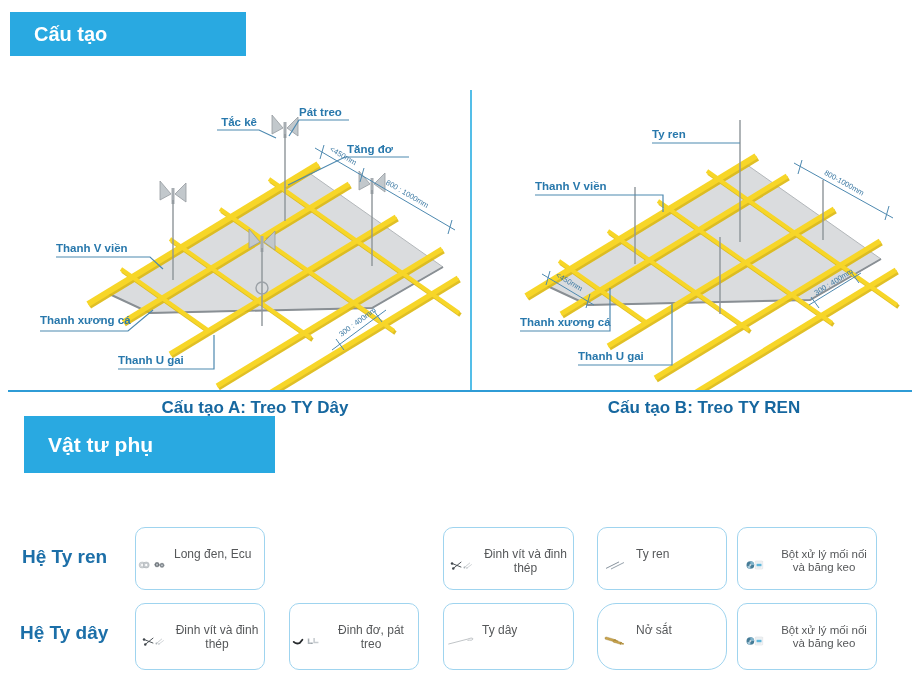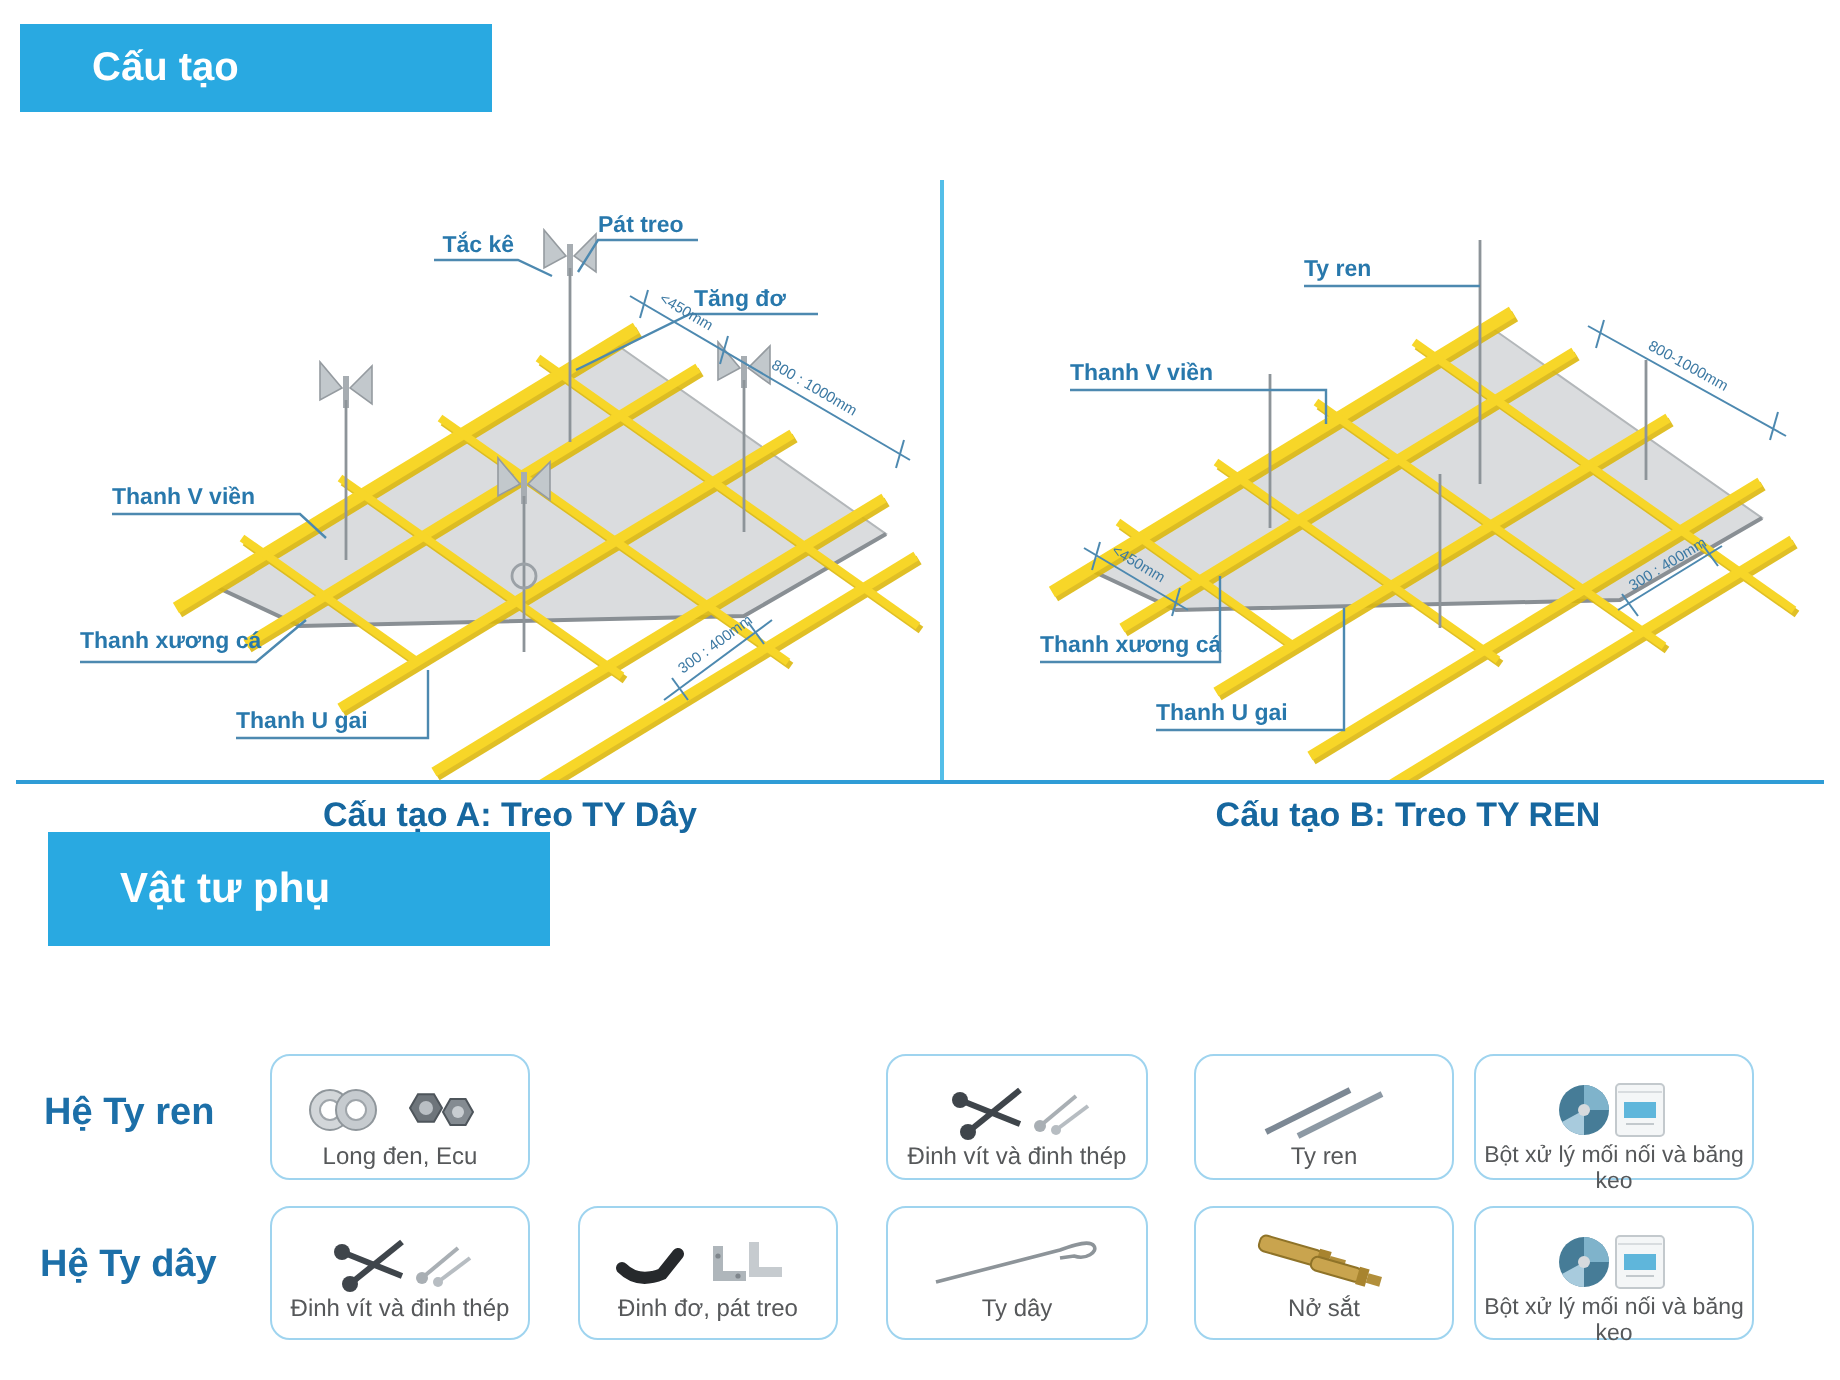--- a/index.html
+++ b/index.html
@@ -1,38 +1,38 @@
 <!DOCTYPE html>
 <html><head>
 <meta charset="utf-8">
 <style>
   html,body{margin:0;padding:0;background:#fff;}
   #page{position:relative;width:920px;height:690px;background:#fff;overflow:hidden;
         font-family:"Liberation Sans",sans-serif;}
   .blue-banner{position:absolute;background:#29A9E1;color:#fff;font-weight:bold;
-               font-size:20px;display:flex;align-items:center;padding-left:36px;box-sizing:border-box;}
+               font-size:20px;display:flex;align-items:center;padding-left:24px;box-sizing:border-box;}
   #banner-structure{left:10px;top:12px;width:236px;height:44px;}
   #banner-materials{left:24px;top:416px;width:251px;height:57px;font-size:21px;}
   #divider-vertical{position:absolute;left:470px;top:90px;width:2px;height:300px;background:#54BEE8;}
   #divider-horizontal{position:absolute;left:8px;top:390px;width:904px;height:2px;background:#2F9CD6;}
   .diagram-svg{position:absolute;top:88px;}
   #diagram-a-svg{left:10px;}
   #diagram-b-svg{left:478px;}
   .caption{position:absolute;top:398px;text-align:center;font-weight:bold;font-size:17px;color:#16679F;}
   #caption-a{left:24px;width:462px;}
   #caption-b{left:484px;width:440px;}
   .callout-text{font-size:11.5px;font-weight:600;fill:#2878AC;}
   .dim-text{font-size:7.5px;fill:#3C79A3;}
   .leader{fill:none;stroke:#4D89B0;stroke-width:1.2;}
   .dimline{stroke:#4D89B0;stroke-width:1;}
   .wire{stroke:#8D9499;stroke-width:1.4;}
   .sys-label{position:absolute;font-size:19px;font-weight:bold;color:#1C6FA8;}
   .prod-box{position:absolute;background:#fff;border:1.5px solid #9FD4EF;border-radius:10px;
-            box-sizing:border-box;display:flex;flex-direction:column;align-items:center;
-            justify-content:flex-start;padding-top:10px;}
+            box-sizing:border-box;display:flex;flex-direction:row;
+            justify-content:flex-start;padding-top:20px;}
   .prod-label{font-size:12px;line-height:1.15;color:#56585A;text-align:center;padding:0 4px;}
   .prod-icon{flex:0 0 34px;}
 </style>
 </head>
 <body>
 
 <div id="page">
 
   <div id="banner-structure" class="blue-banner">Cấu tạo</div>
 
@@ -273,21 +273,21 @@
     <div class="prod-label">Đinh đơ, pát treo</div>
   </div>
 
   <div class="prod-box" style="left:443px;top:603px;width:131px;height:67px;">
     <svg class="prod-icon" width="110" height="34" viewBox="0 0 110 34">
       <path d="M14,27 L76,11 C84,8 91,6 93,9 C95,12 89,16 83,14 L76,15" fill="none" stroke="#8D9499" stroke-width="1.8"></path>
     </svg>
     <div class="prod-label">Ty dây</div>
   </div>
 
-  <div class="prod-box" style="left:597px;top:603px;width:130px;height:67px;">
+  <div class="prod-box" style="left:597px;top:603px;width:130px;height:67px;border-radius:19px;">
     <svg class="prod-icon" width="110" height="34" viewBox="0 0 110 34">
       <g transform="translate(44,13) rotate(16)">
         <rect x="-22" y="-4" width="32" height="8" rx="3" fill="#C9A44E" stroke="#8F7328"></rect>
         <rect x="8" y="-5" width="6" height="10" fill="#A8842F"></rect>
         <rect x="14" y="-3" width="8" height="6" fill="#B28F3B"></rect>
       </g>
       <g transform="translate(66,22) rotate(16)">
         <rect x="-18" y="-3.5" width="26" height="7" rx="3" fill="#C9A44E" stroke="#8F7328"></rect>
         <rect x="6" y="-4.5" width="5" height="9" fill="#A8842F"></rect>
         <rect x="11" y="-2.5" width="7" height="5" fill="#B28F3B"></rect>

